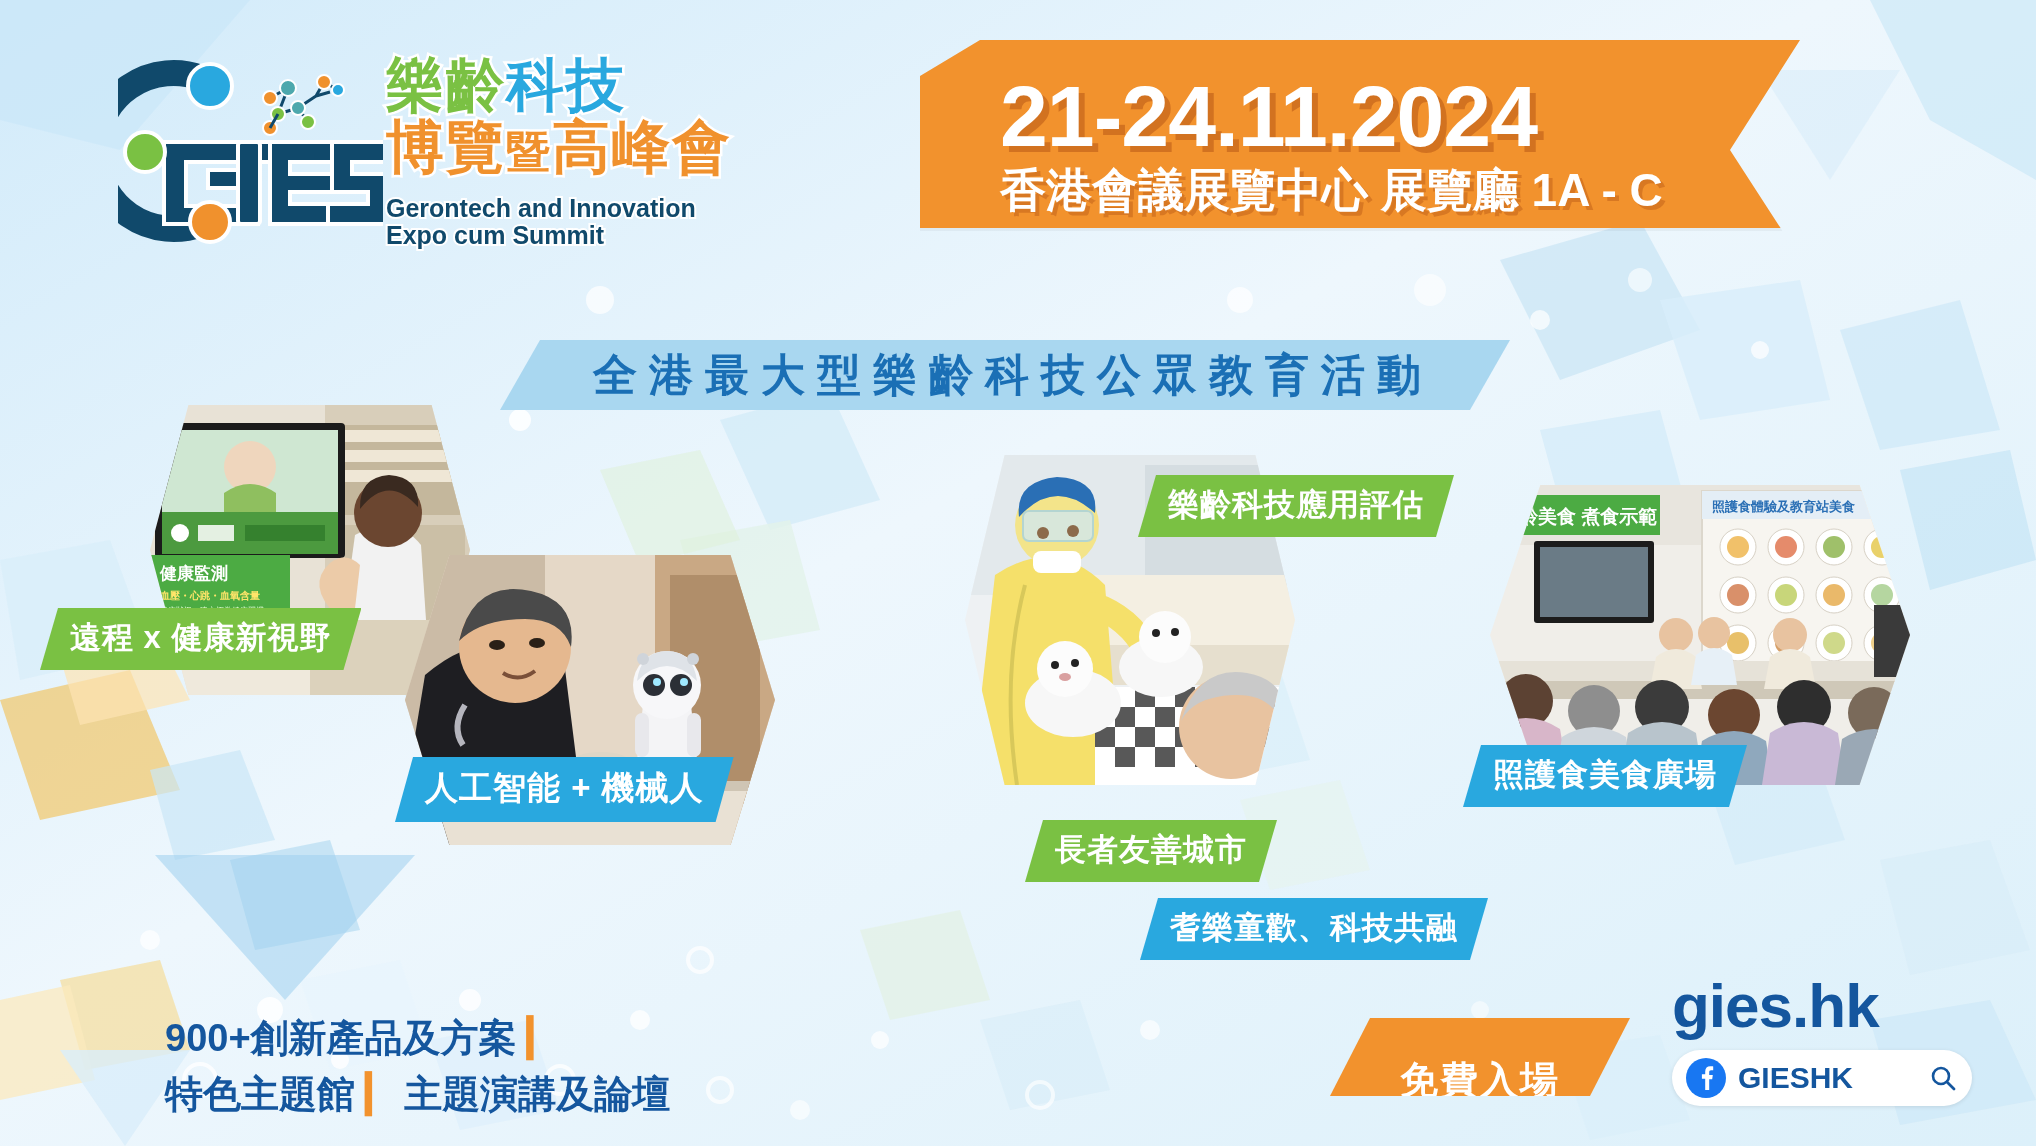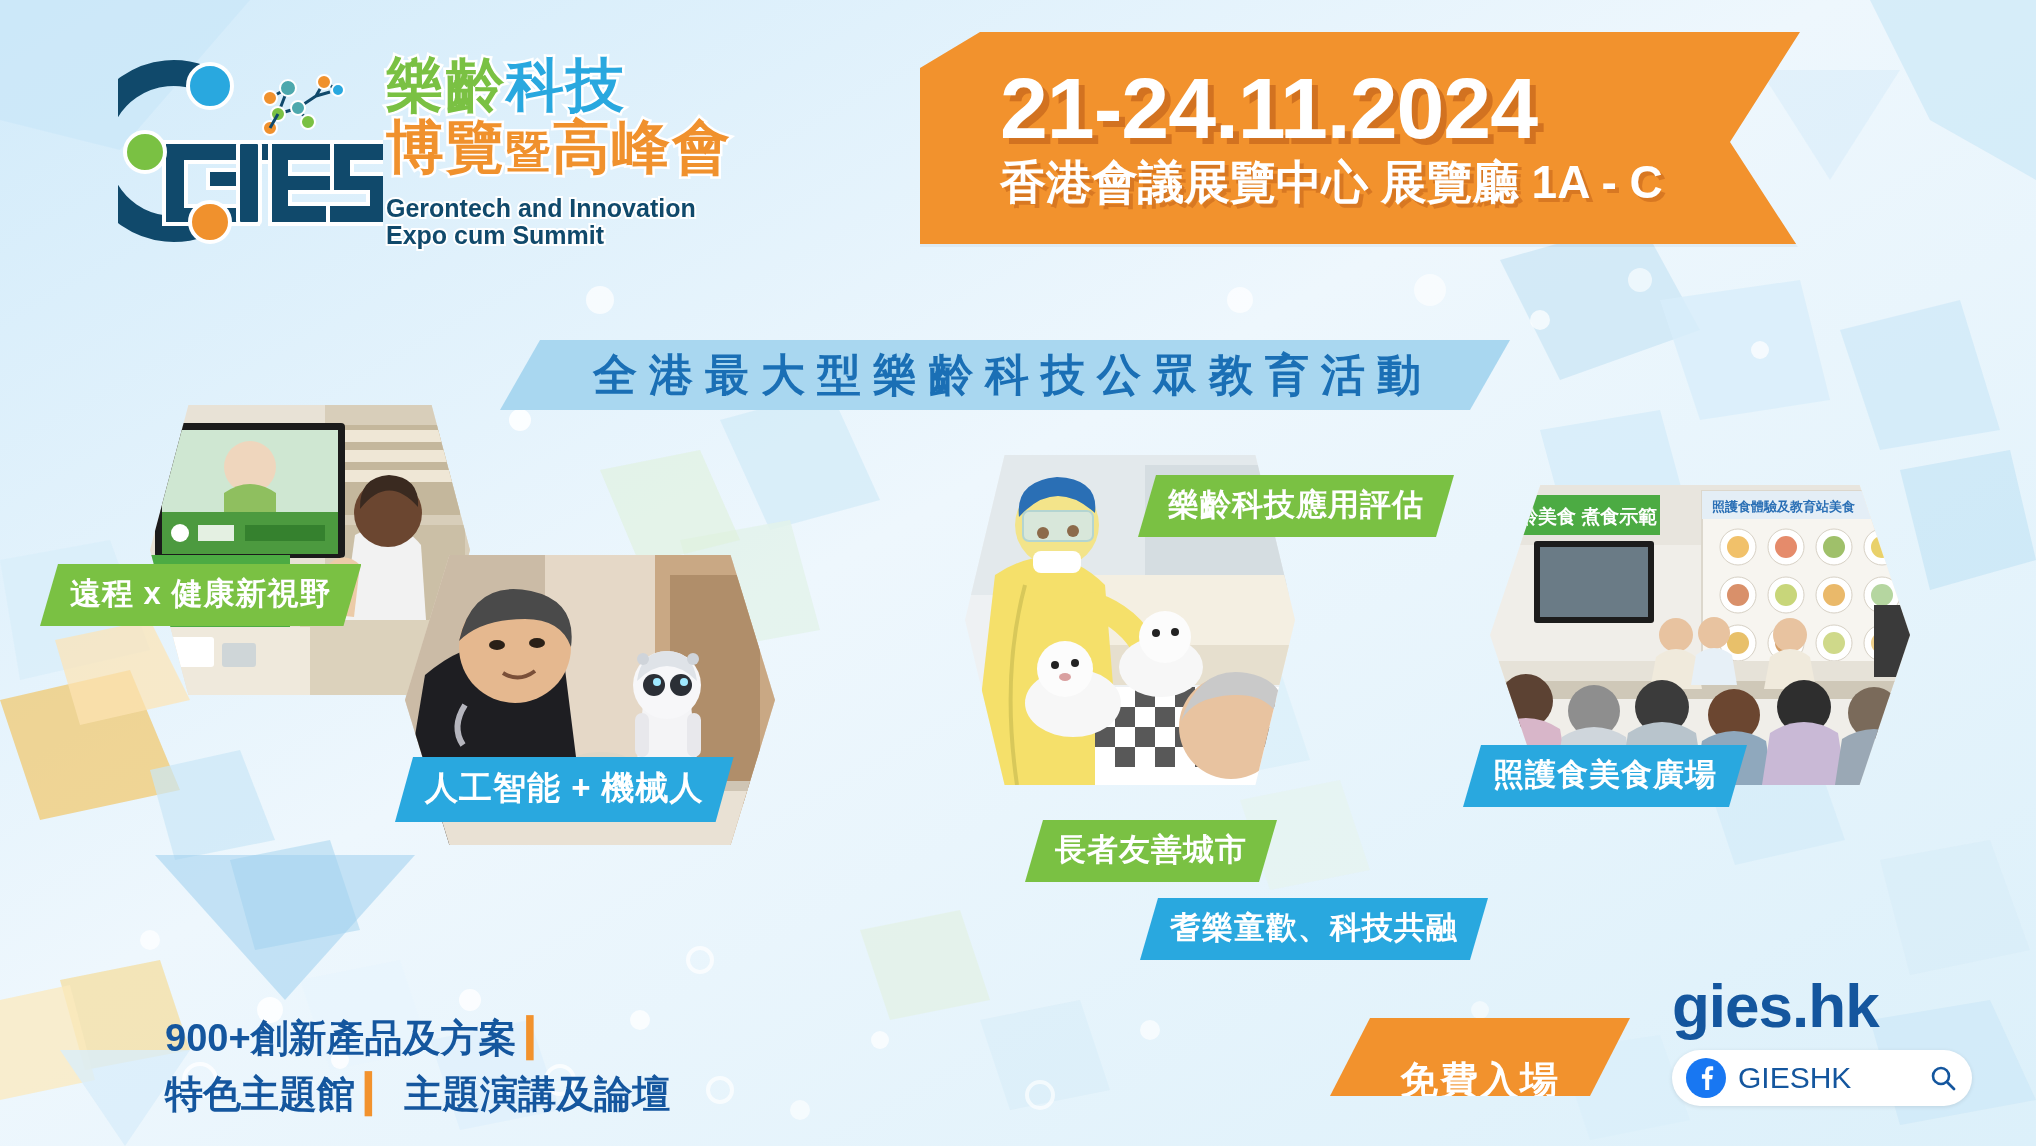--- a/index.html
+++ b/index.html
@@ -33,21 +33,21 @@
   .g2 { color:#29a8df; }
   .o1 { color:#f0912d; }
   .en-sub {
     margin-top:12px;
     font-size:25px; font-weight:800; line-height:27px; color:#10496b;
     -webkit-text-stroke: 4px #ffffff; paint-order: stroke fill;
   }
 
   
   #date-banner {
-    position:absolute; left:920px; top:32px; width:880px; height:212px;
+    position:absolute; left:920px; top:40px; width:880px; height:188px;
     background:#f2922d;
     clip-path: polygon(60px 0, 880px 0, 810px 110px, 880px 218px, 0 218px, 0 36px);
     box-shadow: 0 3px 0 rgba(0,0,0,0.04);
   }
   #date-banner-inner { position:absolute; left:80px; top:30px; }
   .date-text {
     font-size:86px; font-weight:900; color:#ffffff; letter-spacing:-1px;
     line-height:92px; white-space:nowrap;
     text-shadow: 6px 6px 0 rgba(184,88,22,0.55);
   }
@@ -104,21 +104,21 @@
   }
   #free-entry span { font-size:38px; font-weight:900; color:#ffffff; letter-spacing:2px;margin-top:47px; }
 
   
   #web { position:absolute; left:1672px; top:970px; font-size:62px; font-weight:900; color:#14569e; letter-spacing:-1px; }
   #fb-badge {
     position:absolute; left:1672px; top:1050px; width:300px; height:56px;
     background:#ffffff; border-radius:28px; display:flex; align-items:center;
     padding:0 14px; gap:12px; box-shadow:0 1px 4px rgba(0,0,0,.10);
   }
-  #fb-badge .fbtxt { font-size:30px; font-weight:400; color:#14569e; flex:1; }
+  #fb-badge .fbtxt { font-size:30px; font-weight:700; color:#14569e; flex:1; }
 
   .nowrap { white-space:nowrap; }
 </style>
 </head>
 <body>
 
 <div id="stage">
 
   <svg class="deco" width="2036" height="1146" style="left:0;top:0;">
     <defs>
@@ -276,21 +276,21 @@
       <path d="M205 130 q40 -22 66 10 l10 150 h-98z" fill="#f2f2f2"></path>
       <circle cx="238" cy="108" r="34" fill="#6b4630"></circle>
       <path d="M210 104 q28 -36 58 -2 q2 -30 -29 -32 q-30 2 -29 34z" fill="#3a2a20"></path>
       <path d="M186 210 q-30 -30 -6 -52 q16 -12 30 2 l-6 52z" fill="#eccba8"></path>
       <rect x="150" y="215" width="170" height="75" fill="#dcd2bc"></rect>
       <rect x="0" y="222" width="160" height="68" fill="#efe9dc"></rect>
       <rect x="18" y="232" width="46" height="30" rx="3" fill="#ffffff"></rect>
       <rect x="72" y="238" width="34" height="24" rx="3" fill="#cfd6d8"></rect>
     </svg>
   </div>
-  <div class="chip chip-green" style="left:40px; top:564px;">
+  <div class="chip chip-green" style="left:40px; top:608px;">
     <span>遠程 x 健康新視野</span>
   </div>
 
   <div class="photo" style="left:405px; top:555px; width:370px; height:290px;">
     <svg class="scene" viewBox="0 0 370 290" preserveAspectRatio="none">
       <rect width="370" height="290" fill="#e5d8c7"></rect>
       <rect x="250" y="0" width="120" height="290" fill="#c9a884"></rect>
       <rect x="265" y="20" width="90" height="230" fill="#b08e6a"></rect>
       <rect x="0" y="0" width="140" height="200" fill="#cbbba6"></rect>
 

